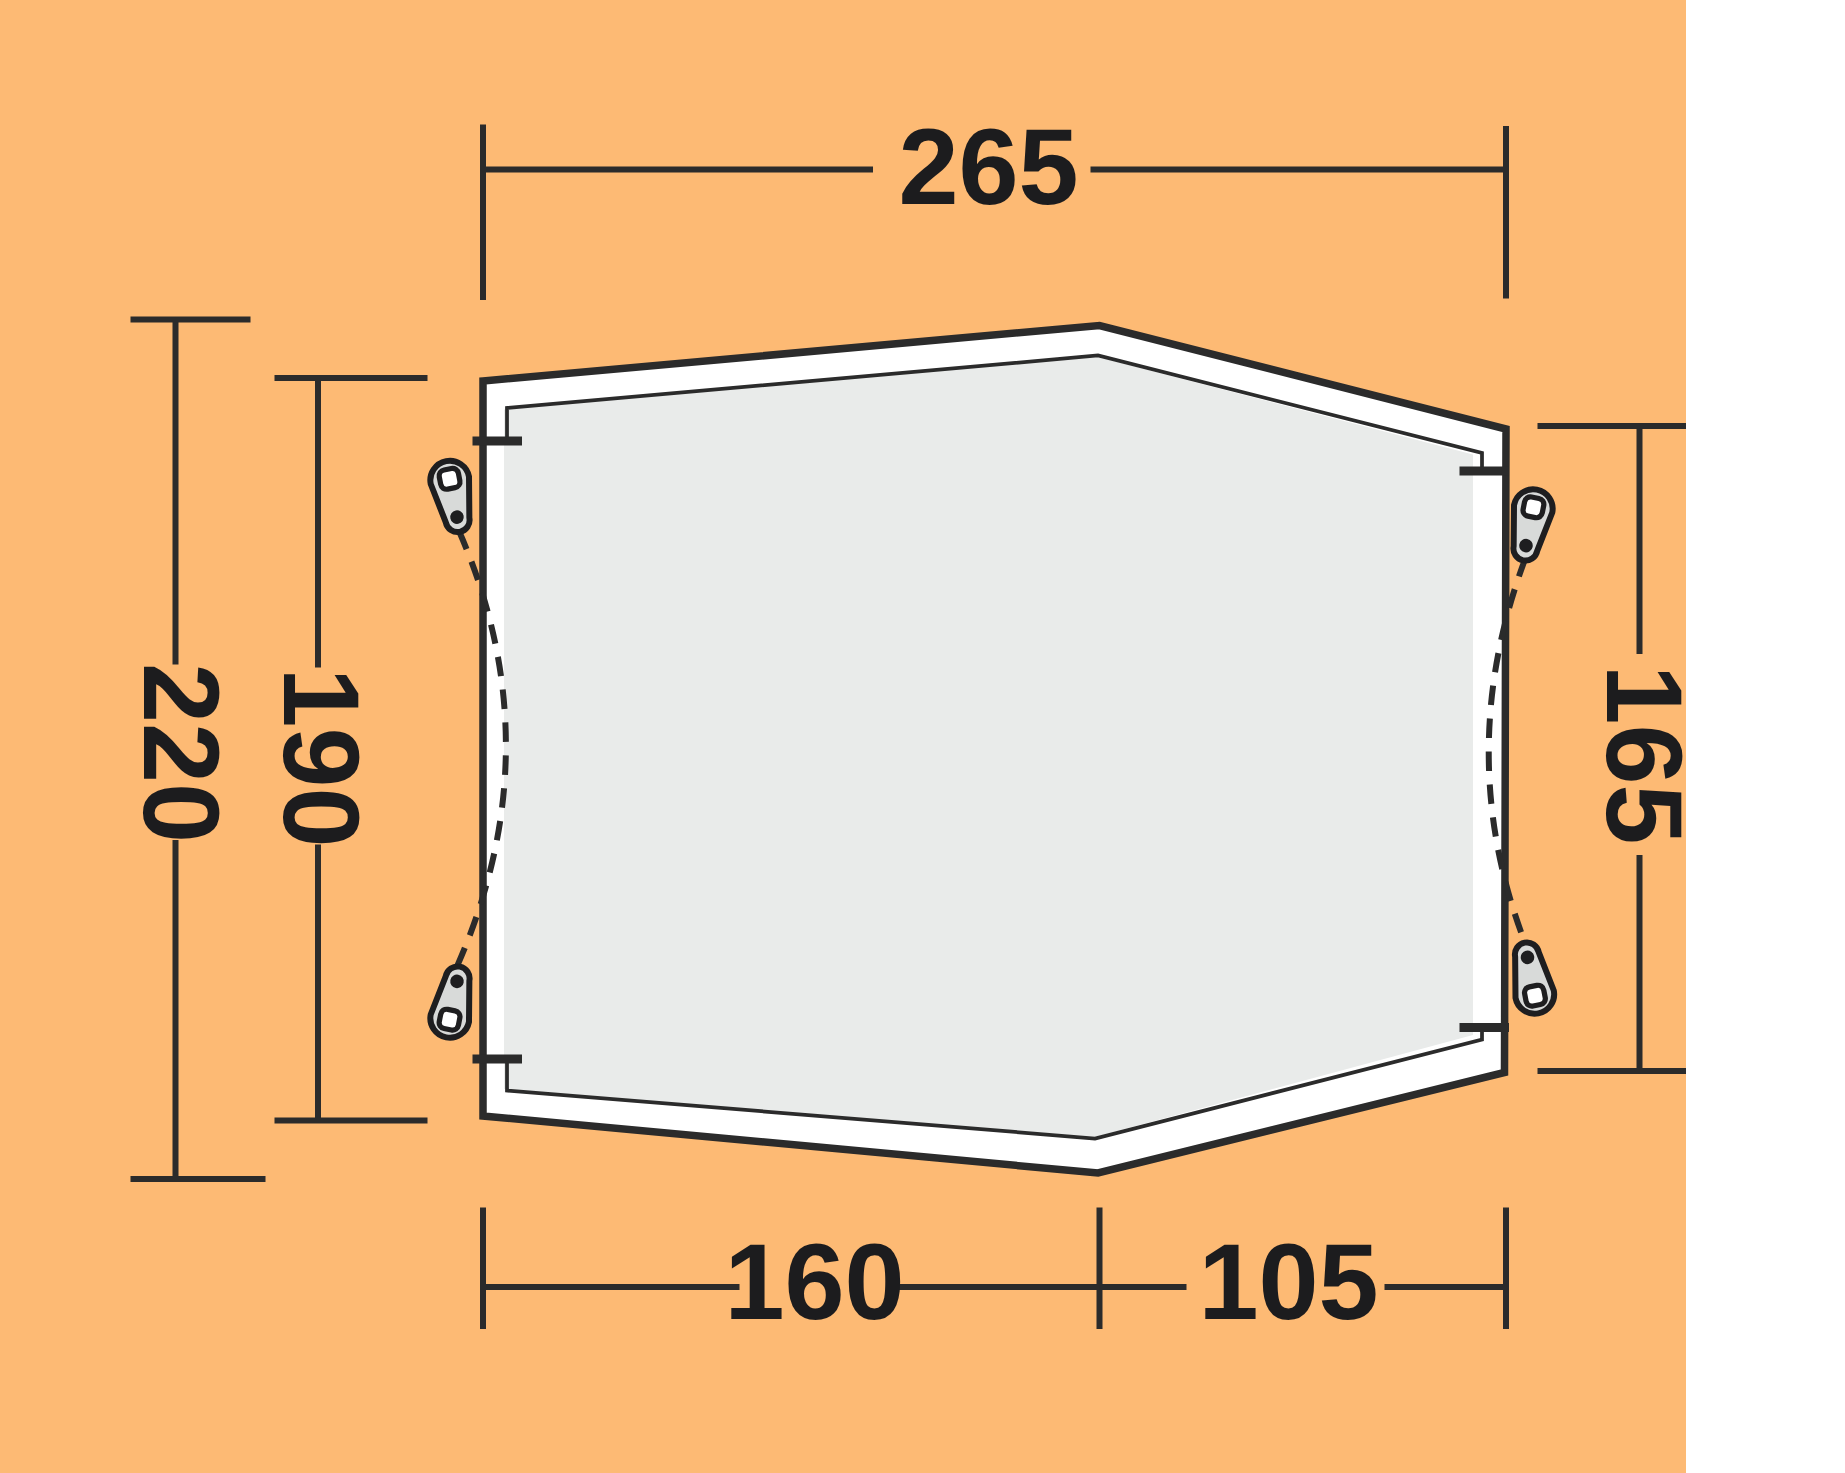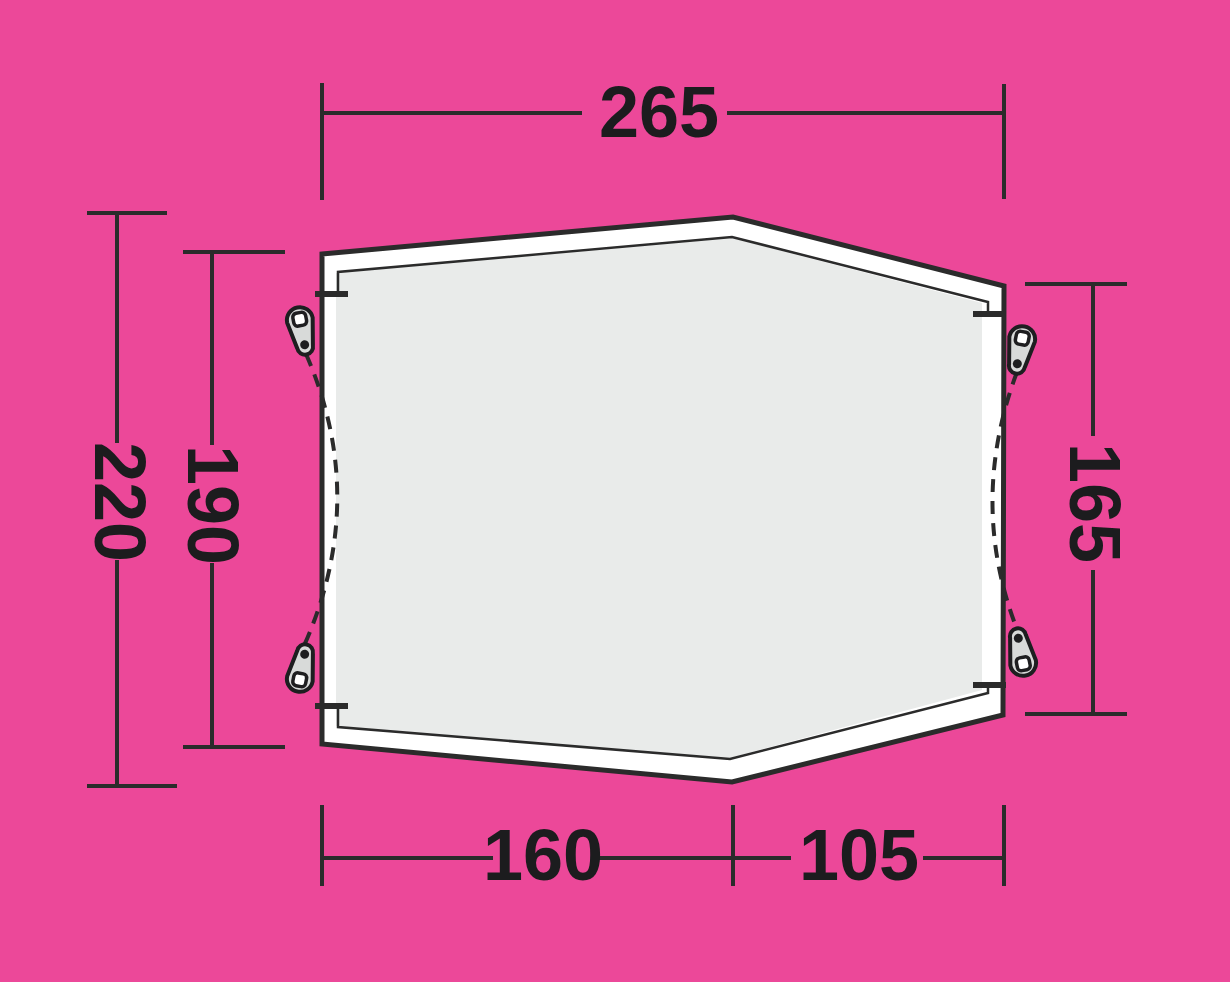--- a/index.html
+++ b/index.html
@@ -3,23 +3,23 @@
 <meta charset="utf-8">
 <style>
   html, body {
     margin: 0;
     padding: 0;
     background: #ffffff;
     font-family: "Liberation Sans", sans-serif;
   }
   .stage {
     position: relative;
-    width: 1230px;
+    width: 1124px;
     height: 982px;
-    background: #ec4899;
+    background: #fdba74;
     overflow: hidden;
     text-align: right;
   }
   .outer-shell {
     fill: #ffffff;
     stroke: #2b2b2b;
     stroke-width: 5;
     stroke-linejoin: miter;
   }
   .inner-line {

